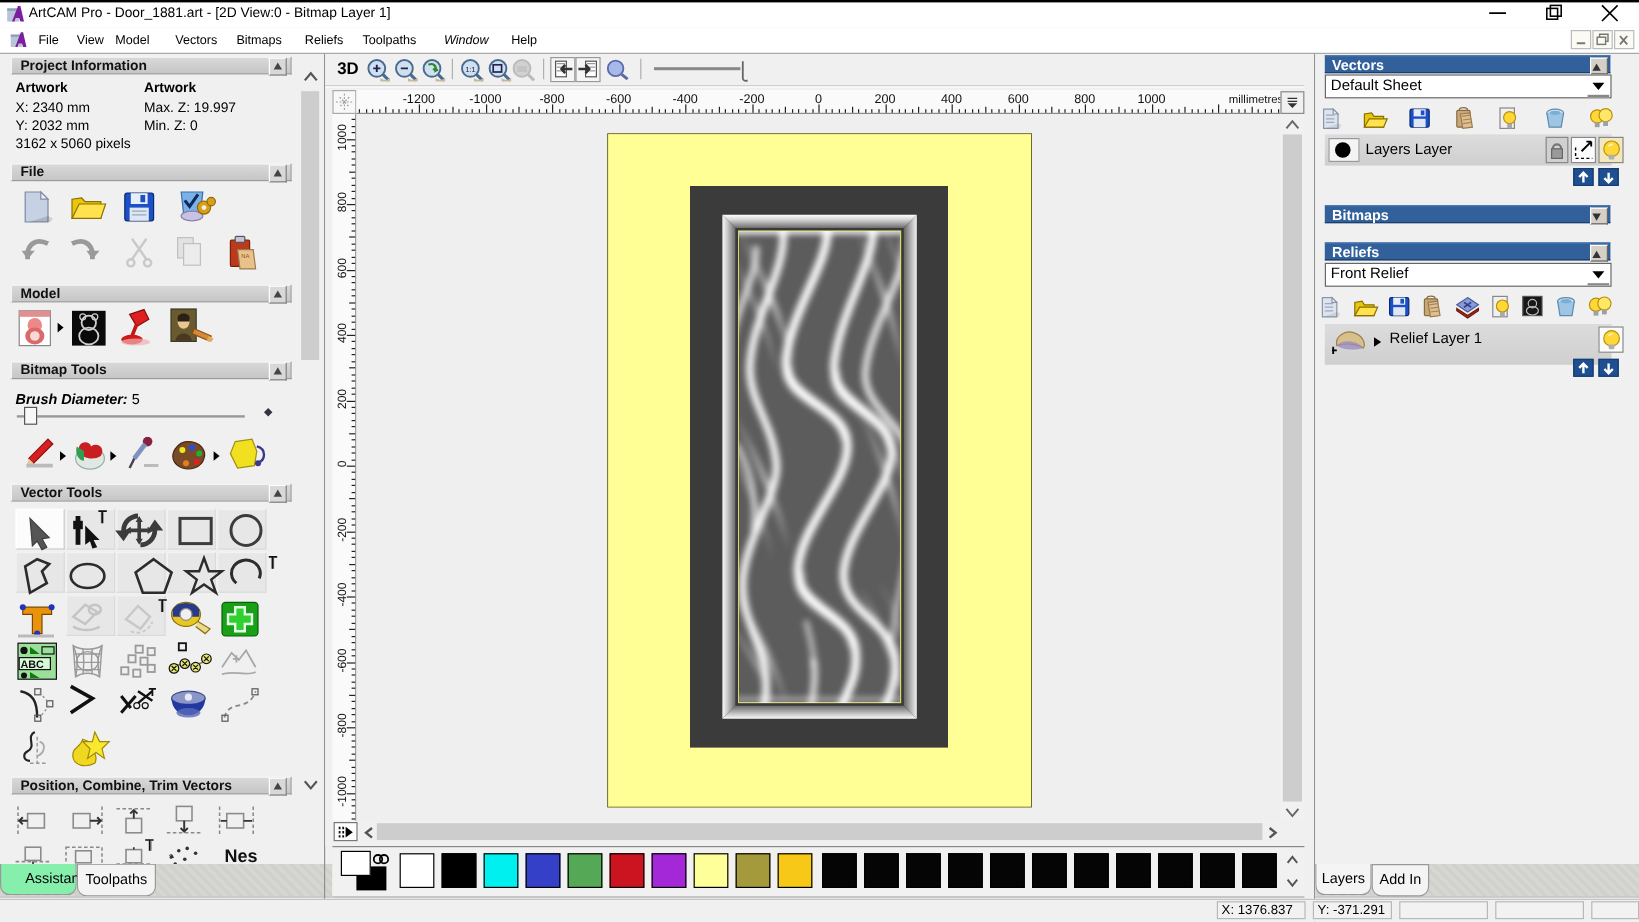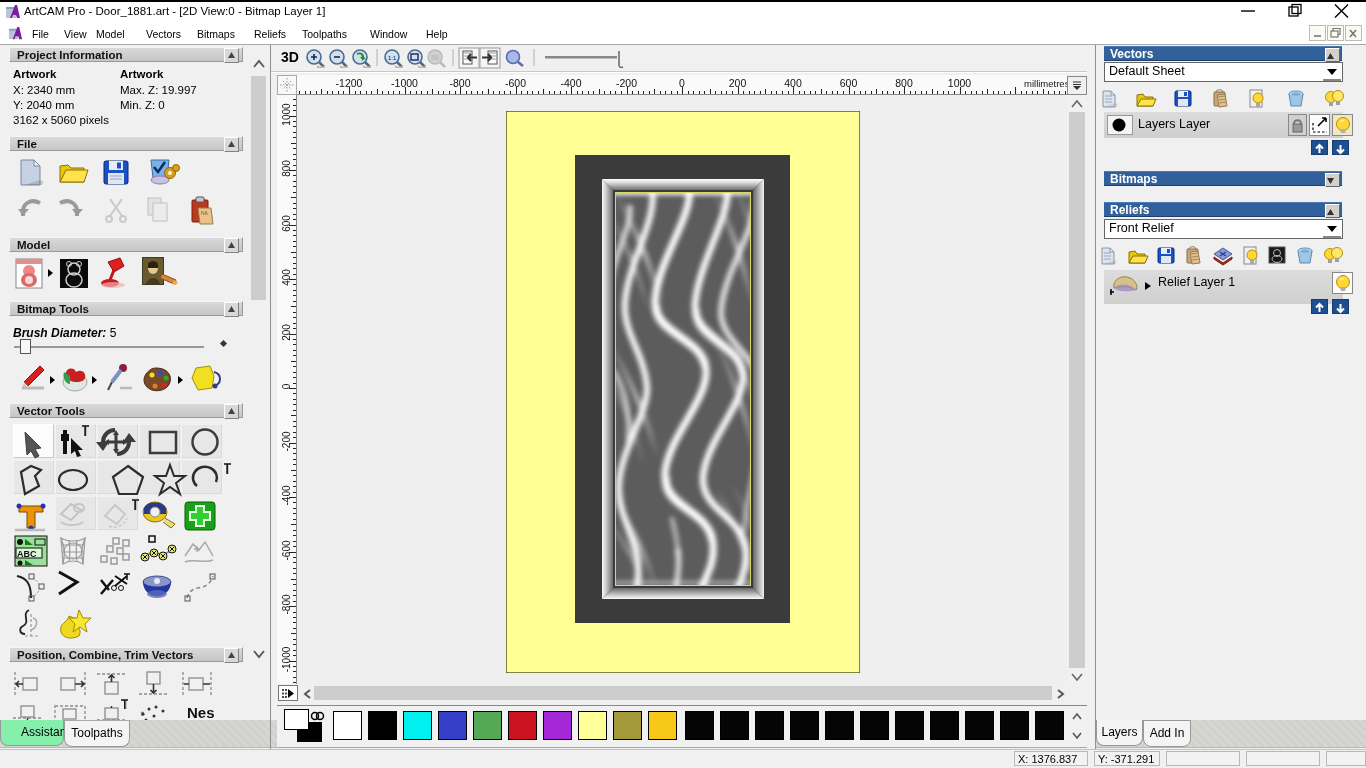--- a/index.html
+++ b/index.html
@@ -62,21 +62,21 @@
   <rect x="1" y="3" width="10" height="2" fill="#8aa0c0"></rect>
   <path d="M5,14 L10,1 L12,1 L15,14 L12,14 L11,11 L8,11 L7,14 Z" fill="#7a1fa0"></path>
 </svg>
 <div class="abs" style="left:32px;top:28px;font-size:10.5px;color:#000;">File</div>
 <div class="abs" style="left:64px;top:28px;font-size:10.5px;color:#000;">View</div>
 <div class="abs" style="left:96px;top:28px;font-size:10.5px;color:#000;">Model</div>
 <div class="abs" style="left:146px;top:28px;font-size:10.5px;color:#000;">Vectors</div>
 <div class="abs" style="left:197px;top:28px;font-size:10.5px;color:#000;">Bitmaps</div>
 <div class="abs" style="left:254px;top:28px;font-size:10.5px;color:#000;">Reliefs</div>
 <div class="abs" style="left:302px;top:28px;font-size:10.5px;color:#000;">Toolpaths</div>
-<div class="abs" style="left:370px;top:28px;font-size:10.5px;color:#000;">Window</div>
+<div class="abs" style="left:370px;top:28px;font-size:10.5px;color:#000;font-style:italic;">Window</div>
 <div class="abs" style="left:426px;top:28px;font-size:10.5px;color:#000;">Help</div>
 
 <div class="abs" style="left:1309px;top:25px;width:17px;height:16px;border:1px solid #bbb;background:#fbfbf3;box-sizing:border-box;"><svg width="15" height="14">
       <line x1="4" y1="10" x2="11" y2="10" stroke="#777" stroke-width="1.6"></line>
     </svg></div>
 <div class="abs" style="left:1327px;top:25px;width:17px;height:16px;border:1px solid #bbb;background:#fbfbf3;box-sizing:border-box;"><svg width="15" height="14">
       <rect x="3" y="5" width="7" height="6" fill="none" stroke="#777" stroke-width="1.2"></rect>
       <path d="M5,5 L5,2.5 L12,2.5 L12,8.5 L10,8.5" fill="none" stroke="#777" stroke-width="1.2"></path>
     </svg></div>
 <div class="abs" style="left:1345px;top:25px;width:17px;height:16px;border:1px solid #bbb;background:#fbfbf3;box-sizing:border-box;"><svg width="15" height="14">
@@ -88,21 +88,21 @@
 
 <div class="hdr" style="top:47px;">Project Information<span class="hbtn">
       <svg width="9" height="8">
         <path d="M4.5,1 L8,7 L1,7 Z" fill="#444"></path>
       </svg>
     </span></div>
 <div class="abs" style="left:13px;top:68px;font-size:11.5px;font-weight:bold;color:#000;">Artwork</div>
 <div class="abs" style="left:120px;top:68px;font-size:11.5px;font-weight:bold;color:#000;">Artwork</div>
 <div class="abs" style="left:13px;top:84px;font-size:11.5px;">X: 2340 mm</div>
 <div class="abs" style="left:120px;top:84px;font-size:11.5px;">Max. Z: 19.997</div>
-<div class="abs" style="left:13px;top:99px;font-size:11.5px;">Y: 2040 mm</div>
+<div class="abs" style="left:13px;top:99px;font-size:11.5px;">Y: 2032 mm</div>
 <div class="abs" style="left:120px;top:99px;font-size:11.5px;">Min. Z: 0</div>
 <div class="abs" style="left:13px;top:114px;font-size:11.5px;">3162 x 5060 pixels</div>
 
 <div class="hdr" style="top:136px;">File<span class="hbtn">
       <svg width="9" height="8">
         <path d="M4.5,1 L8,7 L1,7 Z" fill="#444"></path>
       </svg>
     </span></div>
 
 <svg class="abs" style="left:18px;top:158px;" width="220" height="30" viewBox="0 0 220 30">

